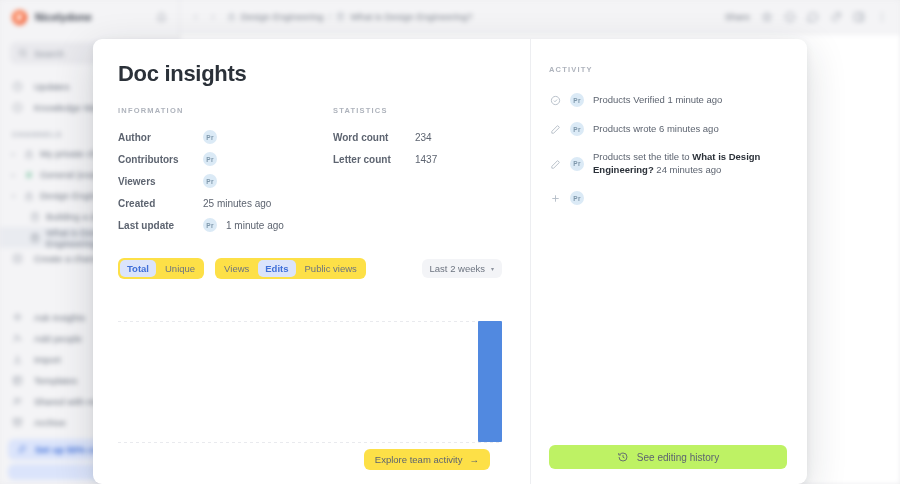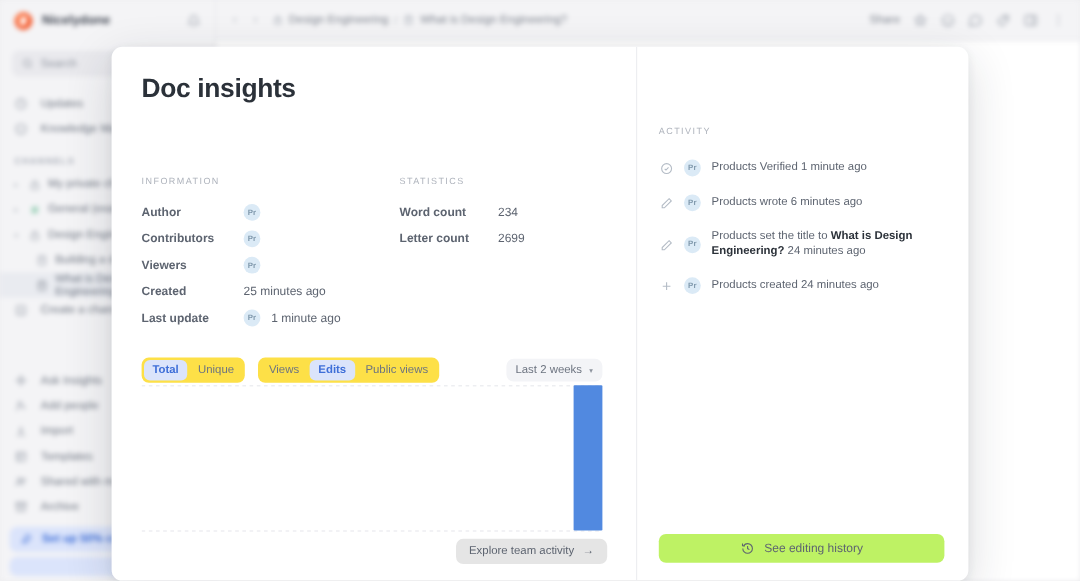--- a/index.html
+++ b/index.html
@@ -91,21 +91,21 @@
   .modal-left { width: 437px; position: relative; padding: 22px 28px 16px 25px; }
   .modal-right { flex: 1; border-left: 1px solid #edeef1; padding: 26px 20px 0 18px; position: relative; }
 
   .title { font-size: 22px; font-weight: 700; color: #2b3139; letter-spacing: -.3px; margin-bottom: 19px; }
 
   .cols { display: flex; }
   .col-info { width: 215px; }
   .col-stats { flex: 1; }
   .sect-h {
     font-size: 7.5px; letter-spacing: 1.2px; color: #aeb3bc;
-    text-transform: uppercase; font-weight: 400; margin-bottom: 11px; margin-top: 40px;
+    text-transform: uppercase; font-weight: 700; margin-bottom: 11px;
   }
   .row { display: flex; align-items: center; height: 22px; font-size: 10px; color: #5d6470; }
   .row .lbl { width: 85px; flex: 0 0 85px; color: #5d6470; font-weight: bold; }
   .row .val { color: #5d6470; }
   .row-stat .lbl { width: 82px; flex: 0 0 82px; }
   .avatar {
     width: 14px; height: 14px; border-radius: 50%; background: #dbeaf6;
     display: inline-flex; align-items: center; justify-content: center;
     font-size: 6.5px; color: #7e97ab; font-weight: 600; letter-spacing: .2px;
     flex: 0 0 14px;
@@ -128,22 +128,22 @@
   .daterange .caret { font-size: 6px; color: #8d939e; }
 
   
   .chart { position: absolute; left: 25px; right: 28px; top: 282px; height: 165px; }
   .gridline { position: absolute; left: 0; right: 0; height: 1px;
     background-image: linear-gradient(to right, #e9eaee 0 3px, transparent 3px 6px);
     background-size: 6px 1px; }
   .bar { position: absolute; background: #5189e0; border-radius: 1px; }
 
   .explore {
-    position: absolute; right: 24px; bottom: 14px;
-    background: #e5e5e5; border-radius: 6px; padding: 5px 11px;
+    position: absolute; right: 40px; bottom: 14px;
+    background: #fde047; border-radius: 6px; padding: 5px 11px;
     font-size: 9.5px; color: #5d6470; display: flex; align-items: center; gap: 7px;
   }
 
   
   .act-row { display: flex; align-items: center; gap: 9px; padding: 7px 0; }
   .act-ico { width: 12px; flex: 0 0 12px; color: #b4bcc6; margin-top: 2px; display: flex; justify-content: center; }
   .act-av { margin-top: 1px; }
   .act-txt { font-size: 9.5px; line-height: 13px; color: #5d6470; }
   .act-txt b { color: #2b3139; font-weight: 700; }
 
@@ -426,21 +426,21 @@
         </div>
 
         <div class="col-stats">
           <div class="sect-h">STATISTICS</div>
           <div class="row row-stat">
             <span class="lbl">Word count</span>
             <span class="val">234</span>
           </div>
           <div class="row row-stat">
             <span class="lbl">Letter count</span>
-            <span class="val">2699</span>
+            <span class="val">1437</span>
           </div>
         </div>
       </div>
 
       <div class="filters">
         <div class="pillgroup">
           <span class="pill active">Total</span>
           <span class="pill">Unique</span>
         </div>
         <div class="pillgroup">
@@ -500,21 +500,20 @@
         <span class="act-txt"><span>Products set the title to </span><b>What is Design Engineering?</b><span> 24 minutes ago</span></span>
       </div>
 
       <div class="act-row">
         <span class="act-ico">
           <svg width="11" height="11" viewBox="0 0 24 24" fill="none" stroke="currentColor" stroke-width="2">
               <path d="M12 5v14M5 12h14"></path>
             </svg>
         </span>
         <span class="avatar act-av">Pr</span>
-        <span class="act-txt">Products created 24 minutes ago</span>
       </div>
 
       <div class="history">
         <span>
           <svg width="12" height="12" viewBox="0 0 24 24" fill="none" stroke="currentColor" stroke-width="1.8">
               <path d="M3.5 8V4M3.5 8h4M4 12a8 8 0 108-8 8 8 0 00-6.5 3.4"></path>
               <path d="M12 8v4.3l3 1.7"></path>
             </svg>
         </span>
         <span>See editing history</span>

